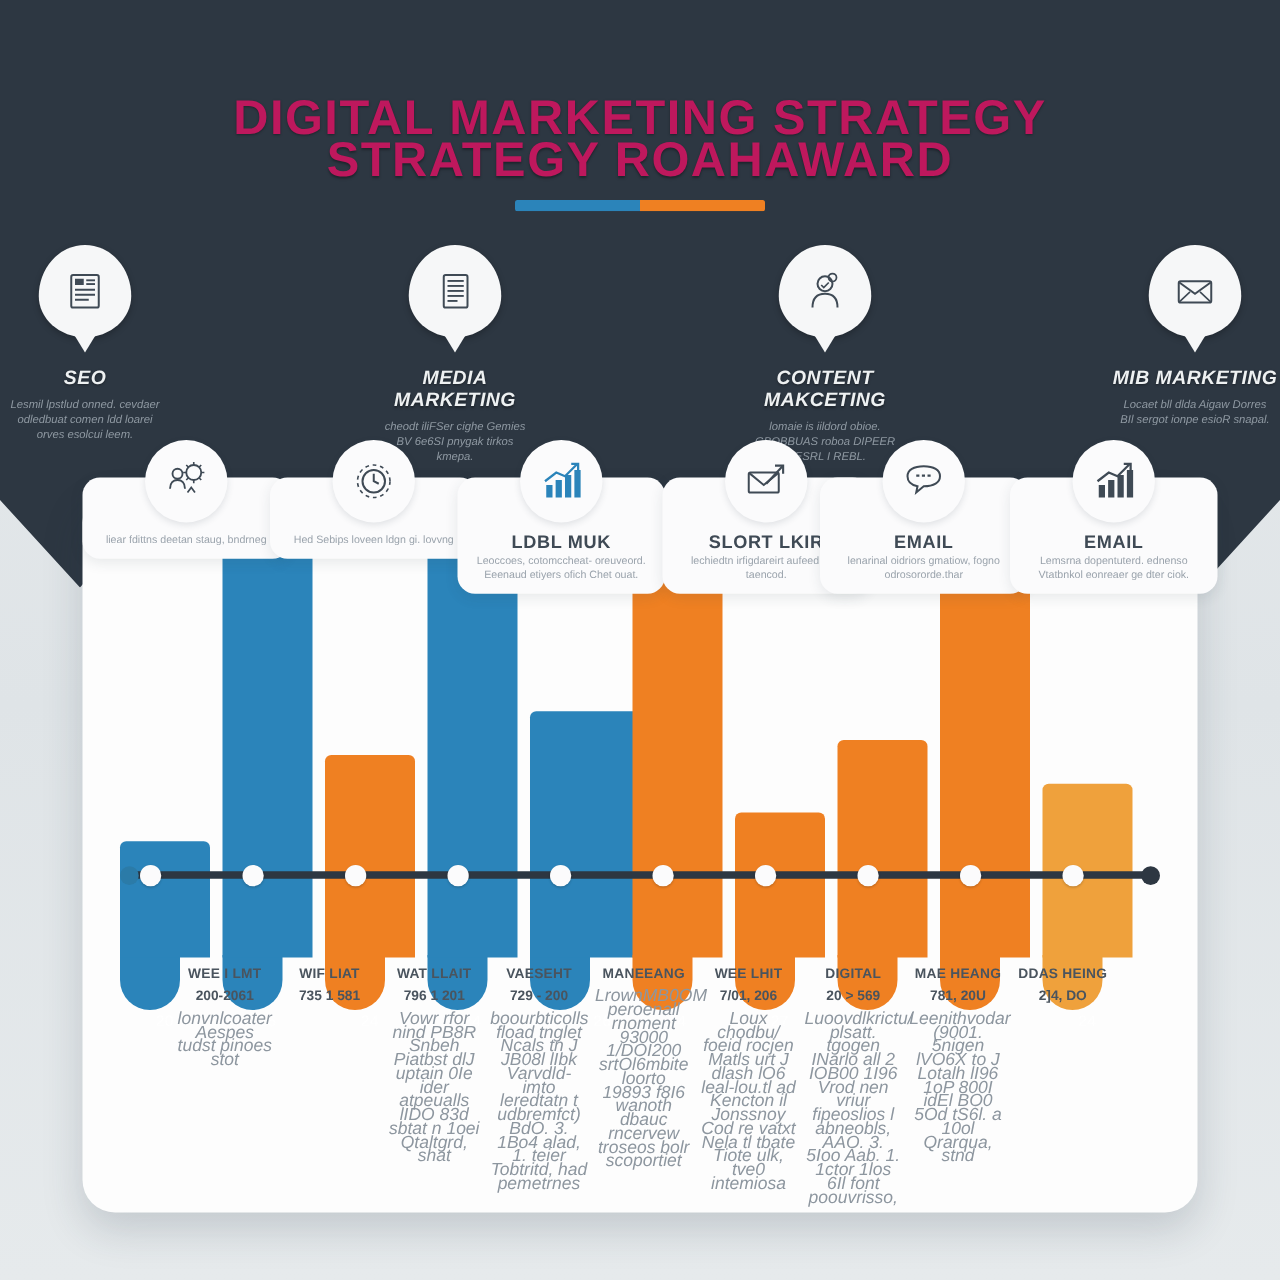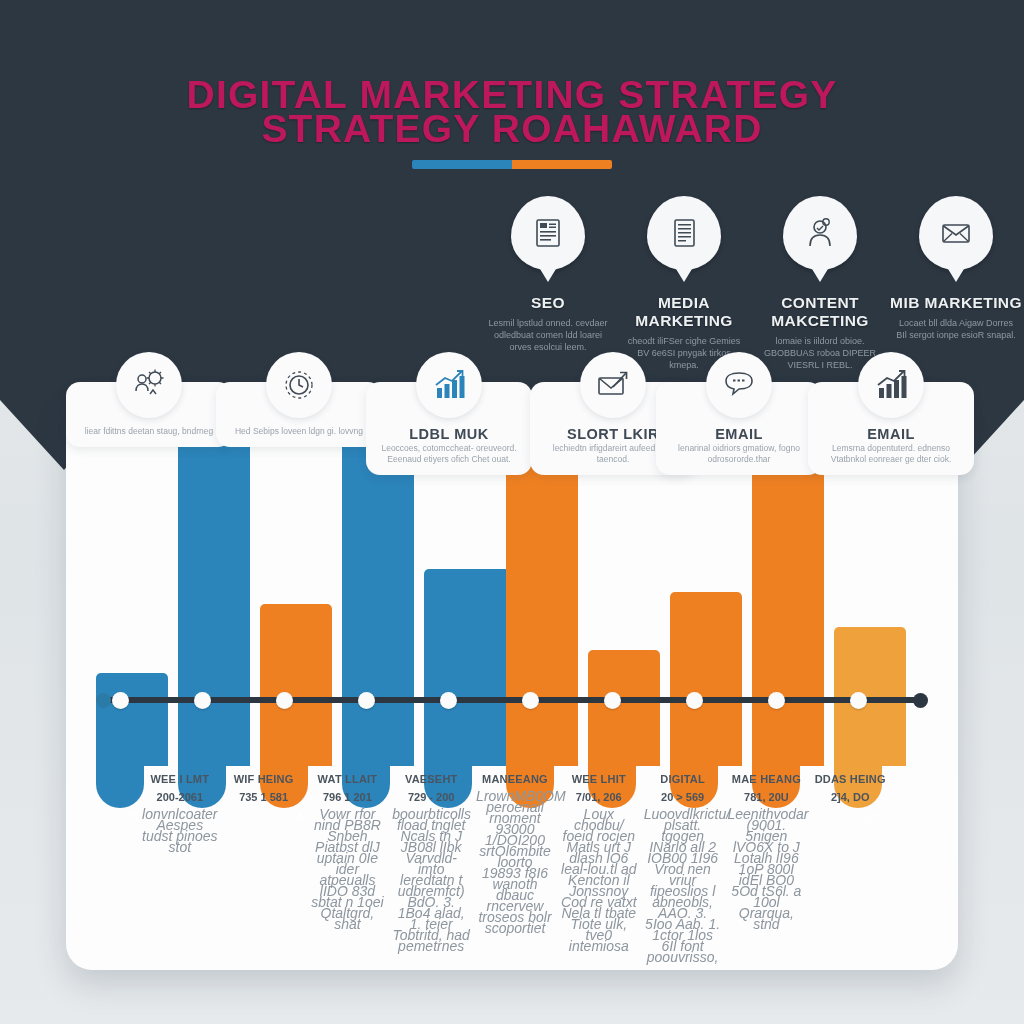--- a/index.html
+++ b/index.html
@@ -35,21 +35,21 @@
     text-shadow:0 1px 2px rgba(0,0,0,.35);
   }
   #title-rule{
     margin:14px auto 0;width:200px;height:9px;border-radius:2px;
     display:flex;overflow:hidden;
   }
   #title-rule .half{flex:1;}
   
   #pin-row{
     position:absolute;left:0;top:196px;width:1024px;height:165px;z-index:6;
-    display:flex;justify-content:flex-end;gap:0;
+    display:flex;justify-content:space-between;gap:0;font-style:italic;
   }
   .pin-col{width:136px;text-align:center;position:relative;}
   .pin{
     width:74px;height:74px;margin:0 auto;
     background:#f6f7f8;
     border-radius:50% 50% 50% 50%/55% 55% 45% 45%;
     position:relative;
     display:flex;align-items:center;justify-content:center;
     box-shadow:0 2px 5px rgba(0,0,0,.25);
   }
@@ -363,21 +363,21 @@
 
 </div>
 
 <div id="cols">
     <div class="col">
       <div class="col-h">WEE I LMT</div>
       <div class="col-sub">200-2061</div>
       <div class="col-b">lonvnlcoater Aespes tudst pinoes stot</div>
     </div>
     <div class="col">
-      <div class="col-h">WIF HEING</div>
+      <div class="col-h">WIF LIAT</div>
       <div class="col-sub">735 1 581</div>
     </div>
     <div class="col">
       <div class="col-h">WAT LLAIT</div>
       <div class="col-sub">796 1 201</div>
       <div class="col-b">Vowr rfor nind PB8R Snbeh Piatbst dlJ uptain 0Ie ider atpeualls lIDO 83d sbtat n 1oei Qtaltgrd, shat</div>
     </div>
     <div class="col">
       <div class="col-h">VAESEHT</div>
       <div class="col-sub">729 - 200</div>

